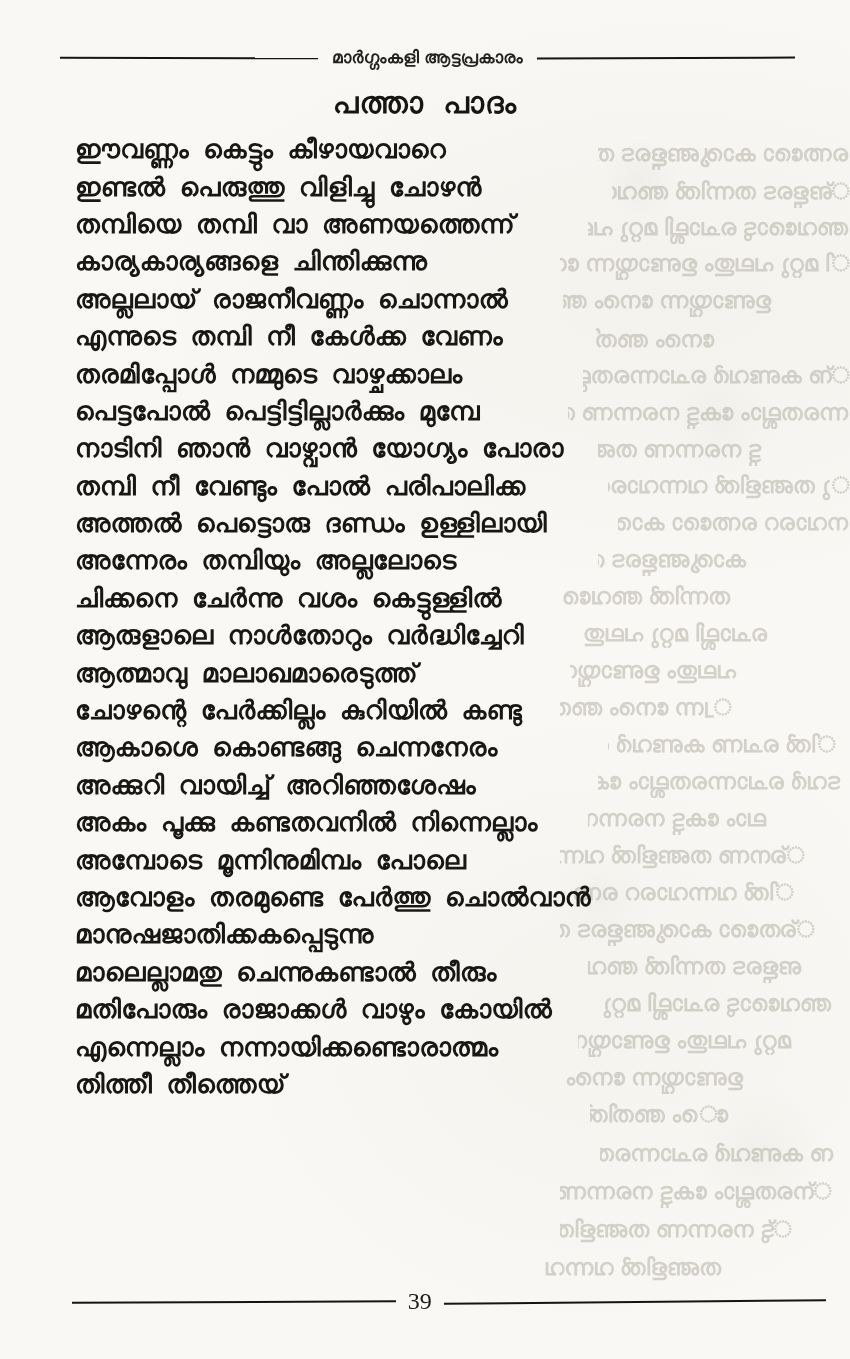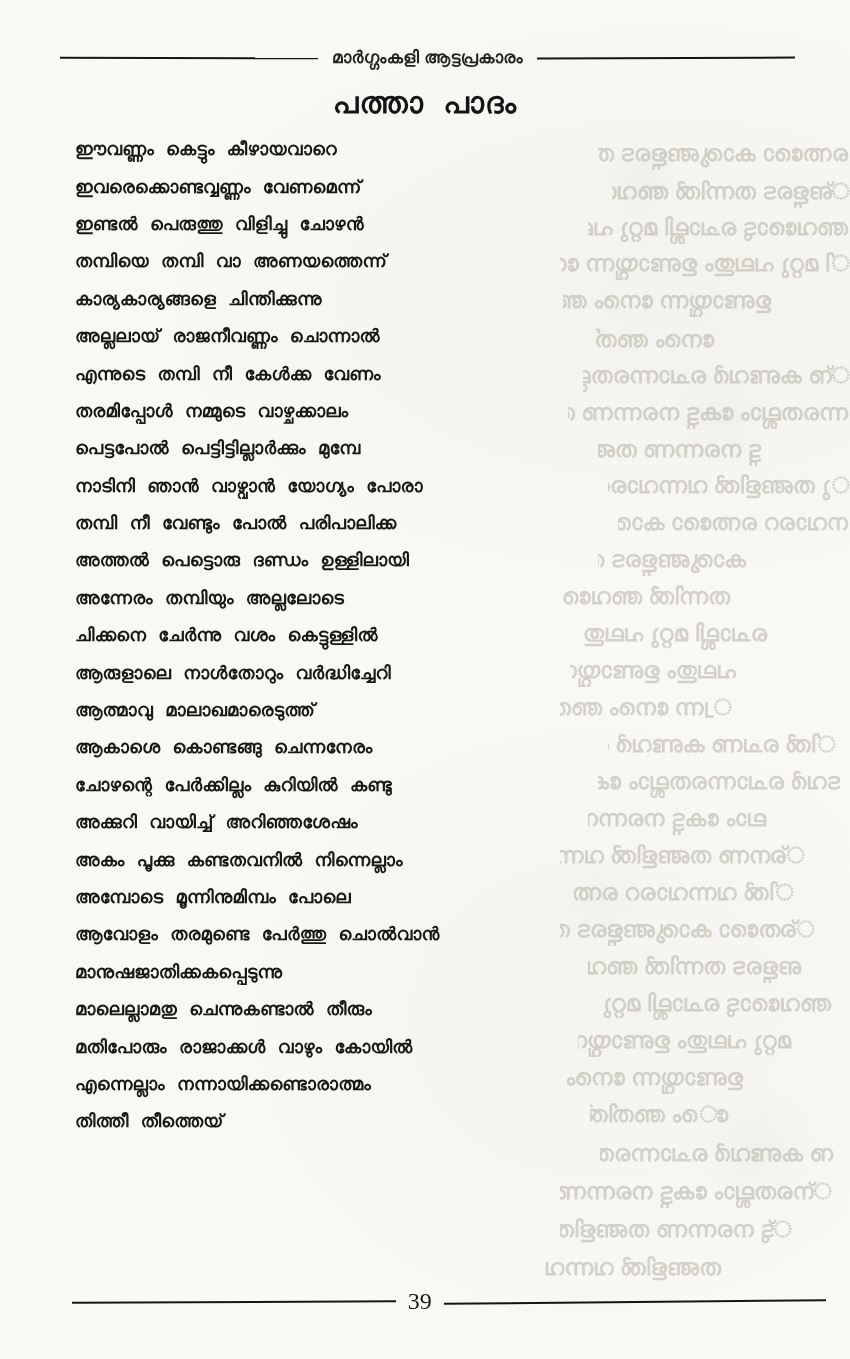--- a/index.html
+++ b/index.html
@@ -75,21 +75,21 @@
     top: 131px;
     left: 75px;
     width: 540px;
     z-index: 2;
   }
   .poem .line {
     height: 37.4px;
     display: flex;
     align-items: center;
     white-space: nowrap;
-    font-size: 18px;
+    font-size: 26px;
     font-weight: 700;
     letter-spacing: 0.2px;
     word-spacing: 7px;
     color: #181714;
   }
 
   
   .ghost-layer { position: absolute; inset: 0; z-index: 1; pointer-events: none; }
   .ghost-frag {
     position: absolute;
@@ -167,37 +167,36 @@
       <div class="ghost-frag" style="top: 1064px; left: 560px; width: 185px;">ഉണ്ടായ്വന്ന നേരം അതിൽ ചെന്നു കണ്ടവർ ചൊന്നത</div>
       <div class="ghost-frag" style="top: 1101px; left: 590px; width: 140px;">േരം അതിൽ ചെന്നു കണ്ടവർ ചൊന്നതെല്ലാം കേട്ടു</div>
       <div class="ghost-frag" style="top: 1140px; left: 600px; width: 235px;">നു കണ്ടവർ ചൊന്നതെല്ലാം കേട്ടു നന്നെന്നു തങ</div>
       <div class="ghost-frag" style="top: 1178px; left: 560px; width: 272px;">്നതെല്ലാം കേട്ടു നന്നെന്നു തങ്ങളിൽ വന്നവാറ</div>
       <div class="ghost-frag" style="top: 1216px; left: 560px; width: 232px;">്ടു നന്നെന്നു തങ്ങളിൽ വന്നവാറെ ന്തെരോ കാര്</div>
       <div class="ghost-frag" style="top: 1254px; left: 545px; width: 178px;"> തങ്ങളിൽ വന്നവാറെ ന്തെരോ കാര്യങ്ങളുടെ തന്ന</div>
     </div>
 
   <div class="poem" id="poem">
       <div class="line">ഈവണ്ണം കെട്ടും കീഴായവാറെ</div>
-      <div class="line">ഇവരെക്കൊണ്ടവ്വണ്ണം വേണമെന്ന്</div>
       <div class="line">ഇണ്ടൽ പെരുത്തു വിളിച്ചു ചോഴൻ</div>
       <div class="line">തമ്പിയെ തമ്പി വാ അണയത്തെന്ന്</div>
       <div class="line">കാര്യകാര്യങ്ങളെ ചിന്തിക്കുന്നു</div>
       <div class="line">അല്ലലായ് രാജനീവണ്ണം ചൊന്നാൽ</div>
       <div class="line">എന്നുടെ തമ്പി നീ കേൾക്ക വേണം</div>
       <div class="line">തരമിപ്പോൾ നമ്മുടെ വാഴ്ചക്കാലം</div>
       <div class="line">പെട്ടപോൽ പെട്ടിട്ടില്ലാർക്കും മുമ്പേ</div>
       <div class="line">നാടിനി ഞാൻ വാഴ്വാൻ യോഗ്യം പോരാ</div>
       <div class="line">തമ്പി നീ വേണ്ടും പോൽ പരിപാലിക്ക</div>
       <div class="line">അത്തൽ പെട്ടൊരു ദണ്ഡം ഉള്ളിലായി</div>
       <div class="line">അന്നേരം തമ്പിയും അല്ലലോടെ</div>
       <div class="line">ചിക്കനെ ചേർന്നു വശം കെട്ടുള്ളിൽ</div>
       <div class="line">ആരുളാലെ നാൾതോറും വർദ്ധിച്ചേറി</div>
       <div class="line">ആത്മാവു മാലാഖമാരെടുത്ത്</div>
+      <div class="line">ചോഴന്റെ പേർക്കില്ലം കുറിയിൽ കണ്ടു</div>
       <div class="line">ആകാശെ കൊണ്ടങ്ങു ചെന്നനേരം</div>
-      <div class="line">ചോഴന്റെ പേർക്കില്ലം കുറിയിൽ കണ്ടു</div>
       <div class="line">അക്കുറി വായിച്ച് അറിഞ്ഞശേഷം</div>
       <div class="line">അകം പൂക്കു കണ്ടതവനിൽ നിന്നെല്ലാം</div>
       <div class="line">അമ്പോടെ മൂന്നിനുമിമ്പം പോലെ</div>
       <div class="line">ആവോളം തരമുണ്ടെ പേർത്തു ചൊൽവാൻ</div>
       <div class="line">മാനുഷജാതിക്കകപ്പെടുന്നു</div>
       <div class="line">മാലെല്ലാമതു ചെന്നുകണ്ടാൽ തീരും</div>
       <div class="line">മതിപോരും രാജാക്കൾ വാഴും കോയിൽ</div>
       <div class="line">എന്നെല്ലാം നന്നായിക്കണ്ടൊരാത്മം</div>
       <div class="line">തിത്തീ തീത്തെയ്</div>
     </div>

